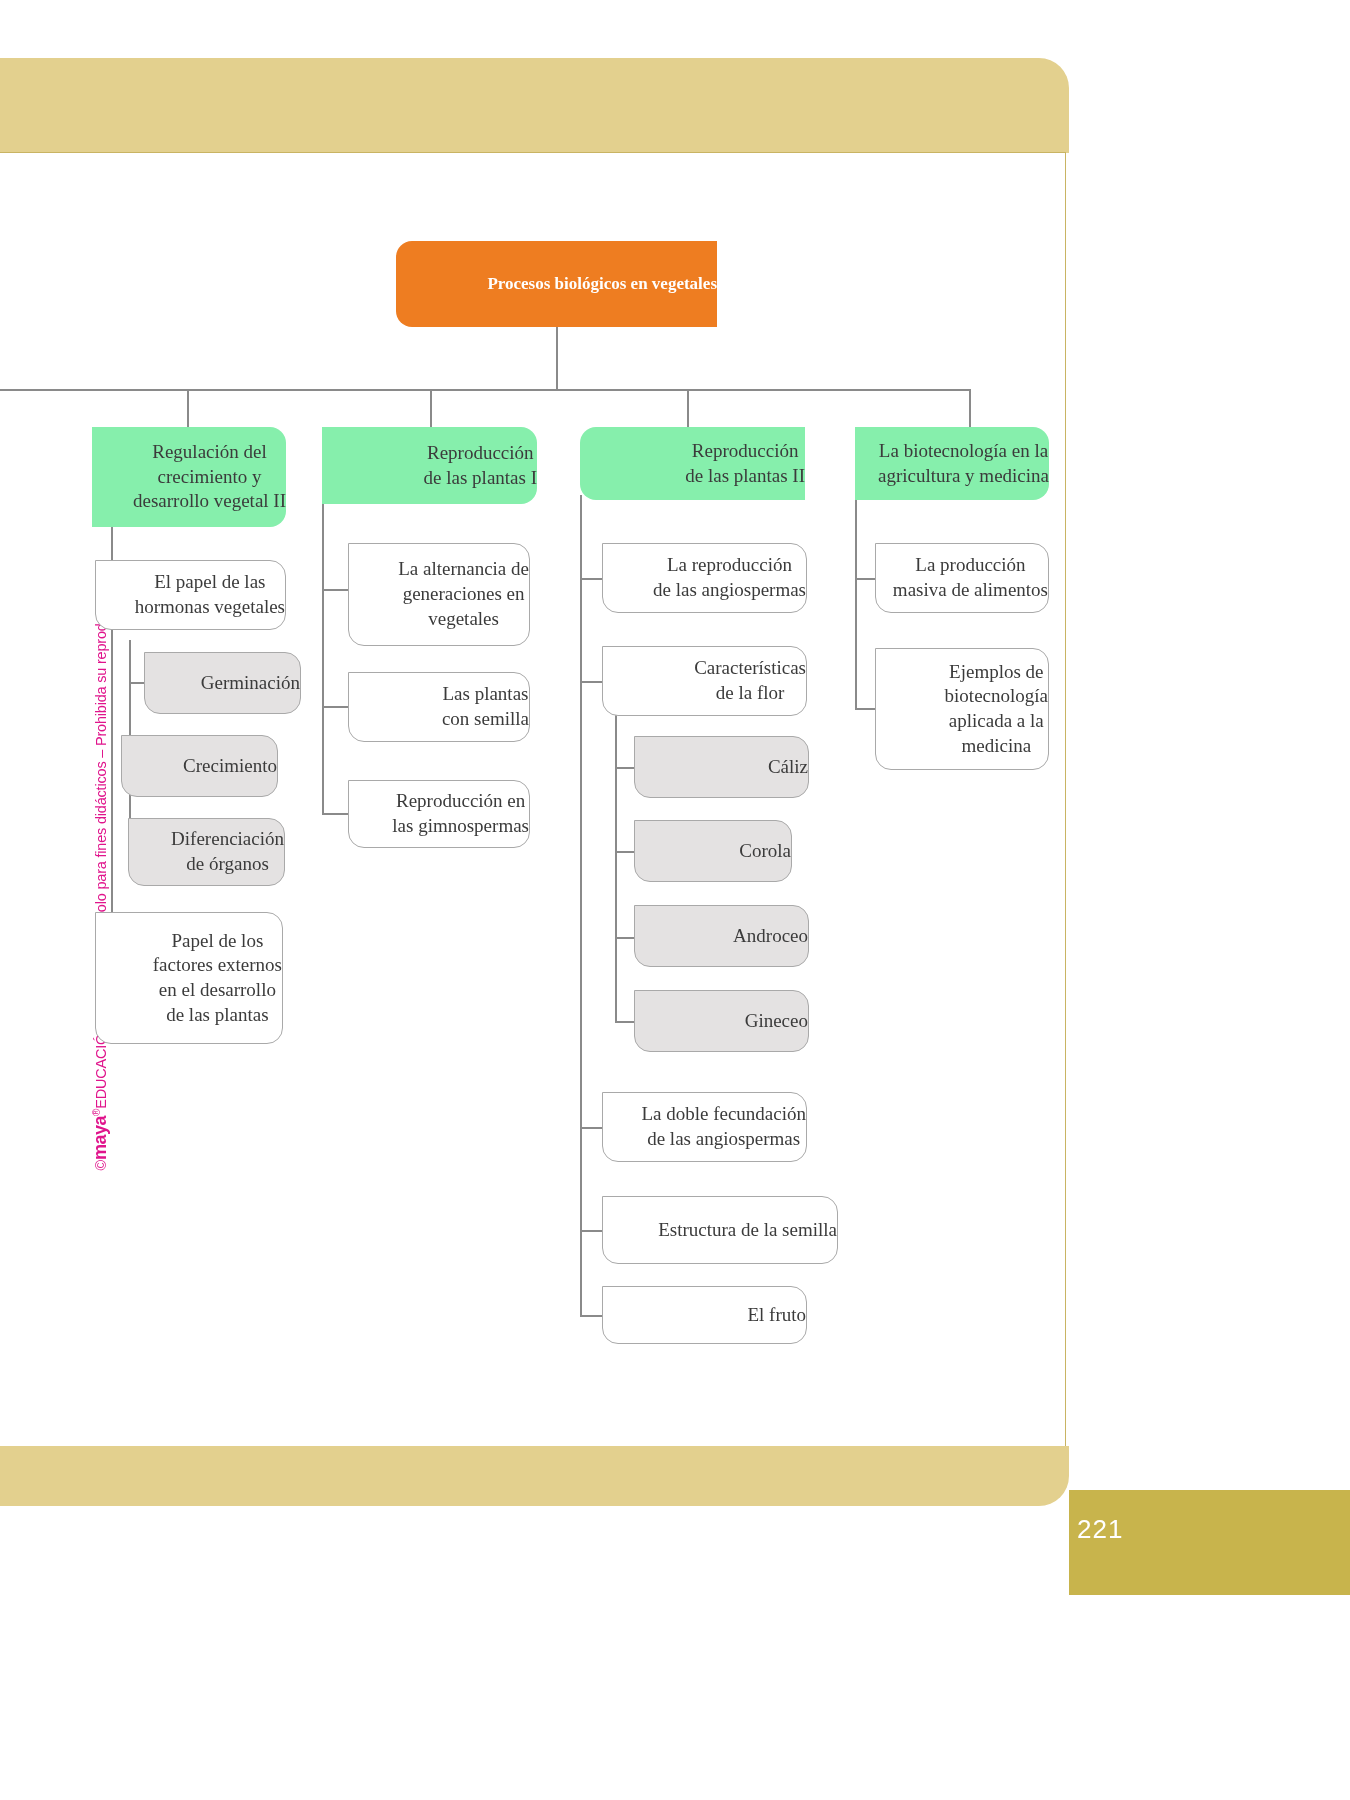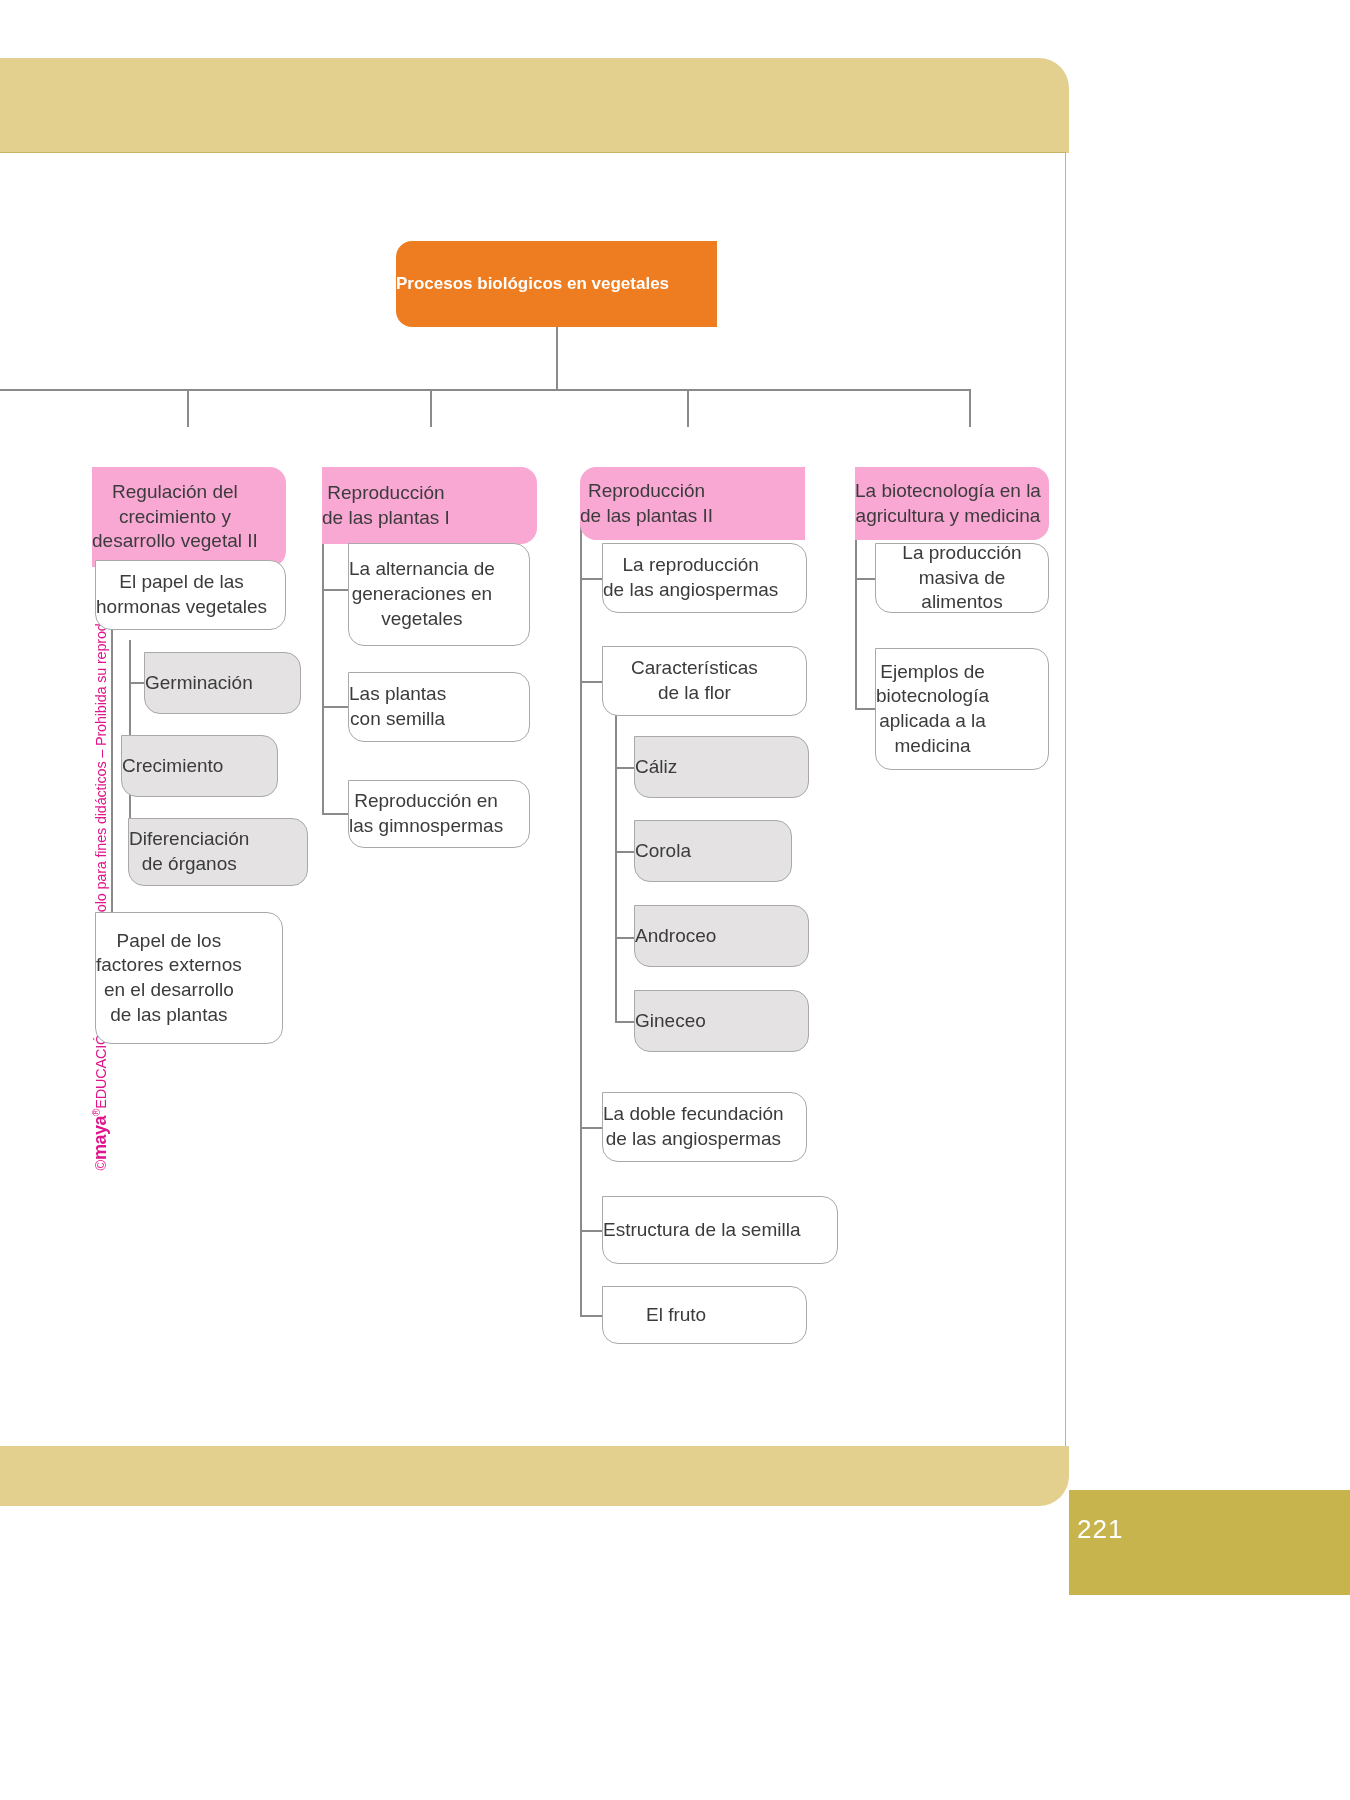--- a/index.html
+++ b/index.html
@@ -55,38 +55,37 @@
 
   
   .ln{position:absolute;background:#8A8A8A;}
   .lnv{width:1.6px;}
   .lnh{height:1.6px;}
 
   
   .node{
     position:absolute;
     box-sizing:border-box;
-    display:flex;align-items:center;justify-content:flex-start;
+    display:flex;align-items:center;justify-content:flex-end;
     text-align:center;
     line-height:1.30;
-    font-family:Liberation Sans, sans-serif;
+    font-family:Liberation Serif, serif;
   }
   .root{
     background:#EE7D21;
     color:#ffffff;
     font-weight:bold;
     font-size:17px;
     border-radius:16px 0 0 16px;
   }
   .lvl1{
-    background:#f9a8d4;
+    background:#86efac;
     color:#3B3B3B;
     font-size:19px;
     border:none;
-    margin-top:40px;
   }
   .lvl1.tl{border-radius:0 16px 16px 0;}      
   .lvl1.tr{border-radius:16px 0 0 16px;}      
   .lvl2{
     background:#ffffff;
     color:#3B3B3B;
     font-size:19px;
     border:1.5px solid #A9A9A9;
     border-radius:16px 16px 16px 0;
   }
@@ -177,21 +176,21 @@
 <div class="node lvl2 alt" style="left:95px;top:912px;width:188px;height:132px;">
   <span>Papel de los<br>factores externos<br>en el desarrollo<br>de las plantas</span>
 </div>
 
 <div class="node lvl3 alt" style="left:144px;top:652px;width:157px;height:62px;">
   <span>Germinación</span>
 </div>
 <div class="node lvl3 alt" style="left:121px;top:735px;width:157px;height:62px;">
   <span>Crecimiento</span>
 </div>
-<div class="node lvl3 alt" style="left:128px;top:818px;width:180px;height:68px;">
+<div class="node lvl3 alt" style="left:128px;top:818px;width:157px;height:68px;">
   <span>Diferenciación<br>de órganos</span>
 </div>
 
 <div class="node lvl2 alt" style="left:348px;top:543px;width:182px;height:103px;">
   <span>La alternancia de<br>generaciones en<br>vegetales</span>
 </div>
 <div class="node lvl2 alt" style="left:348px;top:672px;width:182px;height:70px;">
   <span>Las plantas<br>con semilla</span>
 </div>
 <div class="node lvl2 alt" style="left:348px;top:780px;width:182px;height:68px;">

